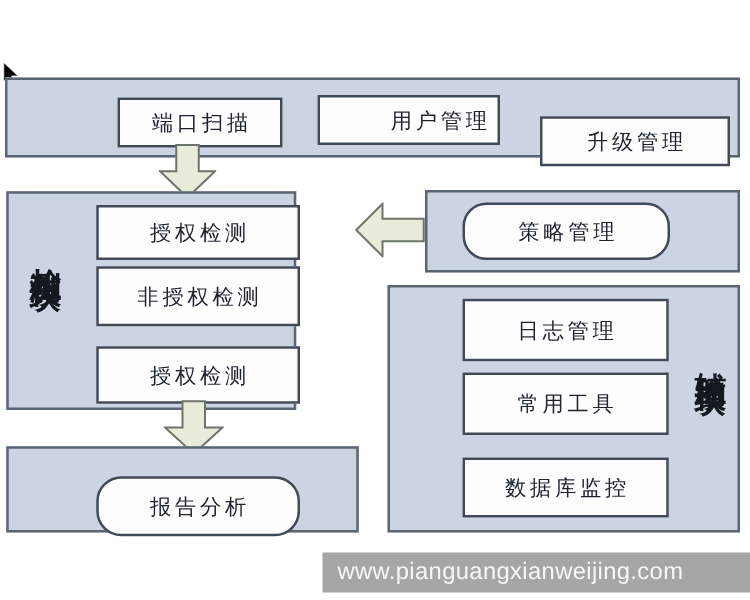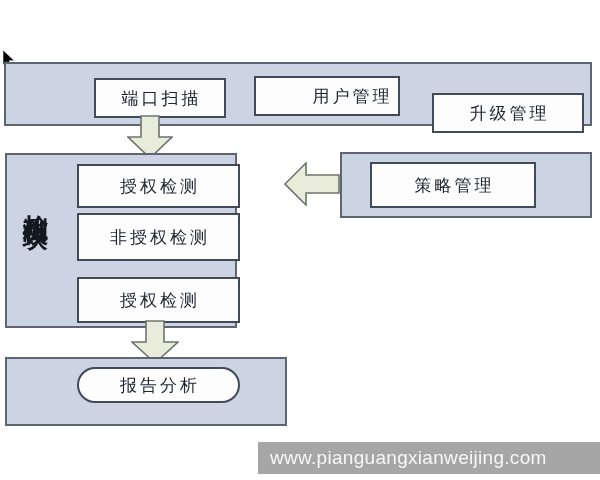--- a/index.html
+++ b/index.html
@@ -53,27 +53,27 @@
   }
   
   .n-port{left:76px;top:14px;width:132px;height:40px;margin-left:12px;}
   .n-user{left:248px;top:12px;width:146px;height:40px;padding-left:48px;}
   .n-upg{left:426px;top:29px;width:152px;height:40px;}
   
   .n-auth{left:70px;top:9px;width:163px;height:44px;}
   .n-unauth{left:70px;top:58px;width:163px;height:48px;}
   .n-pen{left:70px;top:122px;width:163px;height:46px;}
   
-  .n-policy{left:28px;top:8px;width:166px;height:46px;}
+  .n-policy{left:28px;top:8px;width:166px;height:46px;border-radius:19px;}
   
   .n-log{left:58px;top:9px;width:165px;height:50px;}
   .n-tools{left:58px;top:68px;width:165px;height:50px;}
   .n-db{left:58px;top:136px;width:165px;height:48px;}
   
-  .n-report{left:70px;top:8px;width:163px;height:36px;border-radius:20px;}
+  .n-report{left:70px;top:22px;width:163px;height:48px;border-radius:20px;}
   .vtitle{
     position:absolute;
     writing-mode:vertical-rl;text-orientation:upright;
     font-size:25px;font-weight:600;letter-spacing:3px;
     color:#14181f;
   }
   .vt-detect{left:12px;top:40px;height:132px;}
   .vt-aux{right:6px;top:48px;height:132px;}
   .arrow{position:absolute;}
   .a1{left:127px;top:115px;}
@@ -122,20 +122,26 @@
   </div>
 
   <svg class="arrow a2" width="56" height="44" viewBox="0 0 56 44">
     <polygon points="1,22 22,1 22,13 55,13 55,31 22,31 22,43"></polygon>
   </svg>
 
   <div class="band policy-band">
     <div class="node n-policy">策略管理</div>
   </div>
 
+  <div class="band aux-group">
+    <div class="node n-log">日志管理</div>
+    <div class="node n-tools">常用工具</div>
+    <div class="node n-db">数据库监控</div>
+    <div class="vtitle vt-aux">辅助模块</div>
+  </div>
 
   <svg class="arrow a3" width="48" height="44" viewBox="0 0 48 44">
     <polygon points="15,1 33,1 33,22 47,22 24,43 1,22 15,22"></polygon>
   </svg>
 
   <div class="band report-group">
     <div class="node n-report">报告分析</div>
   </div>
 
   <div class="watermark">www.pianguangxianweijing.com</div>

